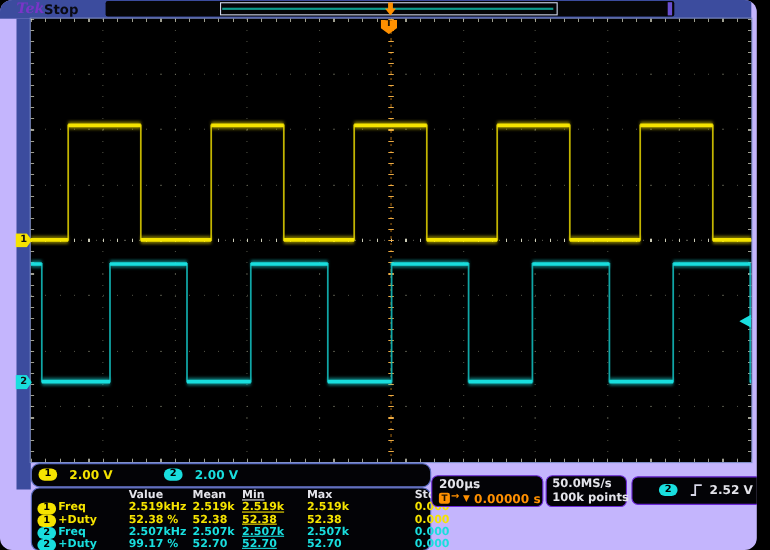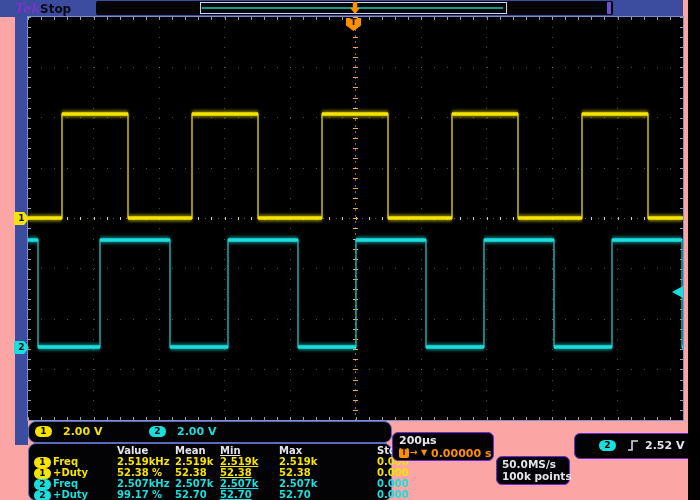--- a/index.html
+++ b/index.html
@@ -1,17 +1,17 @@
 <!DOCTYPE html>
 <html><head>
 <meta charset="utf-8">
 <style>
   html,body{margin:0;padding:0;background:#000;}
-  #screen{position:relative;width:688px;height:500px;background:#fca5a5;overflow:hidden;
-          font-family:"DejaVu Sans",sans-serif;font-weight:bold;-webkit-font-smoothing:none;}
+  #screen{position:relative;width:688px;height:500px;background:#c4b5fd;overflow:hidden;
+          font-family:"DejaVu Sans",sans-serif;font-weight:bold;border-radius:11px;-webkit-font-smoothing:none;}
   
   #topbar{position:absolute;left:0;top:0;width:683px;height:17px;background:#3c4c9e;}
   #tek-logo{position:absolute;left:15px;top:1px;font:italic bold 13px "DejaVu Serif",serif;color:#7a35c8;}
   #run-state{position:absolute;left:40px;top:2px;font-size:12px;color:#0a0a14;}
   #recbar{position:absolute;left:96px;top:1px;width:517px;height:14px;background:#050507;border-radius:2px;}
   #rec-bracket{position:absolute;left:104px;top:1px;width:305px;height:10px;border:1px solid #d0d6ec;}
   #rec-wave{position:absolute;left:106px;top:6px;width:301px;height:2px;background:#0f9d8f;}
   #rec-cap{position:absolute;left:511px;top:1px;width:4px;height:12px;background:#6a4fd0;}
   #rec-trig-flag{position:absolute;left:254px;top:1px;width:10px;height:12px;background:#ff9000;
     clip-path:polygon(28% 0,72% 0,72% 48%,100% 48%,50% 100%,0 48%,28% 48%);}
@@ -50,21 +50,21 @@
   #ch2-marker{top:341px;background:#19dede;}
   #trig-level-arrow{position:absolute;left:672px;top:286px;width:11px;height:12px;background:#19dede;
         clip-path:polygon(100% 0,0 50%,100% 100%);}
   
   .box{position:absolute;background:#030306;border-radius:8px;}
   .blue-border{border:1px solid #5b6cc0;}
   .lt-border{border:1px solid #6d28d9;border-radius:6px;}
   #chbar{left:28px;top:421px;width:362px;height:20px;}
   #measbox{left:28px;top:443px;width:362px;height:56px;}
   #tbbox{left:392px;top:432px;width:100px;height:27px;}
-  #acqbox{left:496px;top:456px;width:72px;height:27px;}
+  #acqbox{left:496px;top:432px;width:72px;height:27px;}
   #trigbox{left:574px;top:433px;width:124px;height:24px;}
   #datebox{left:598px;top:468px;width:100px;height:29px;}
   .badge{position:absolute;width:17px;height:11px;border-radius:6px;color:#000;
         font-size:9px;line-height:11px;text-align:center;}
   .bg-y{background:#f5e300;}  .bg-c{background:#19dede;}
   .txt-y{color:#f5e300;}  .txt-c{color:#19dede;}  .txt-w{color:#e4e4ea;}  .txt-o{color:#ff9000;}
   .ro{position:absolute;font-size:11px;white-space:nowrap;}
   .meas-cell{position:absolute;font-size:10px;white-space:nowrap;}
   .mrow0{top:1px;} .mrow1{top:12px;} .mrow2{top:23px;} .mrow3{top:34px;} .mrow4{top:45px;}
   .c1{left:24px;} .c2{left:88px;} .c3{left:146px;} .c4{left:191px;text-decoration:underline;} .c5{left:250px;} .c6{left:304px;margin-left:44px;}

